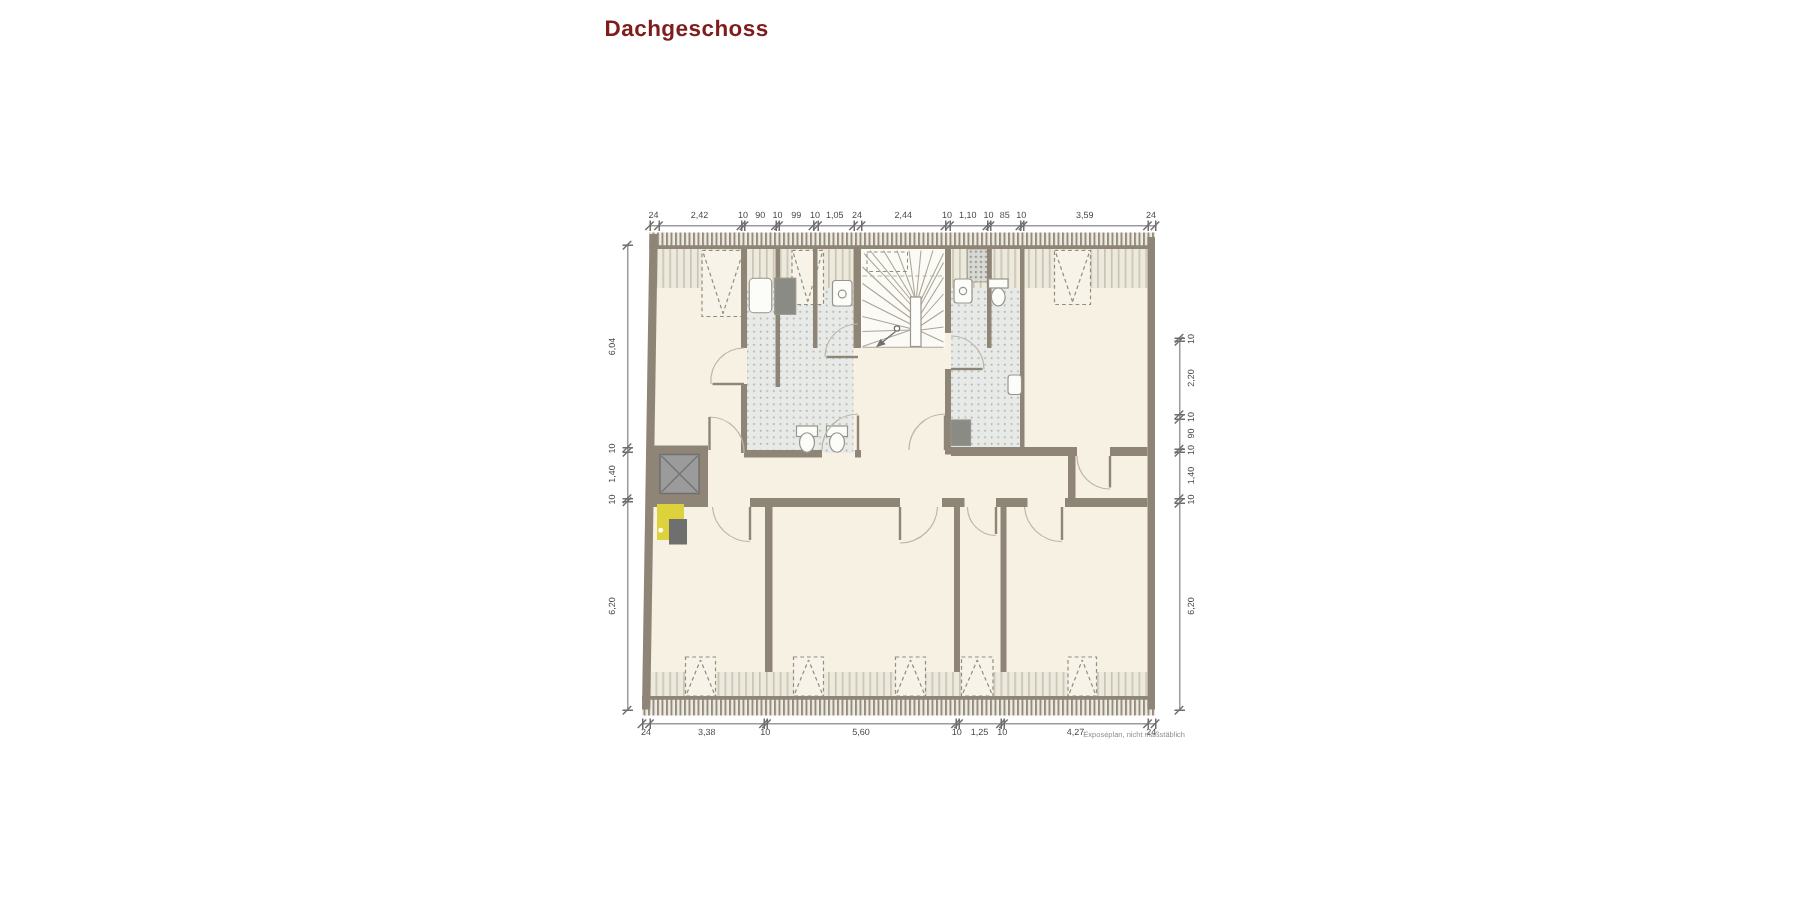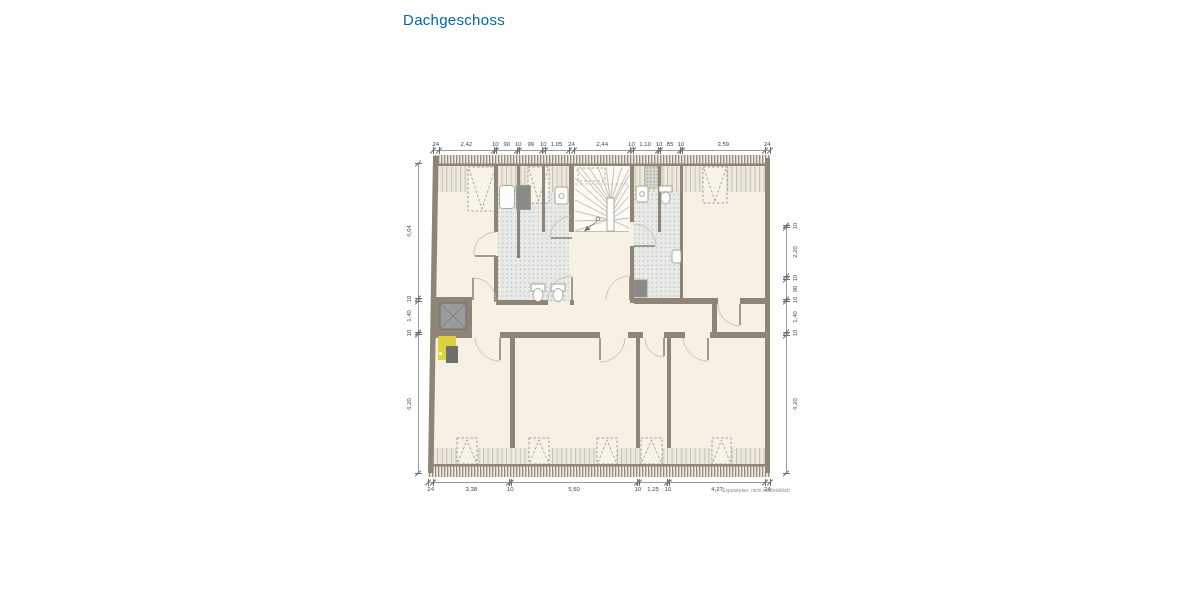--- a/index.html
+++ b/index.html
@@ -1,20 +1,20 @@
 <!DOCTYPE html>
 <html><head>
 <meta charset="utf-8">
 <style>
   html,body{margin:0;padding:0;background:#ffffff;width:1200px;height:600px;overflow:hidden;
     font-family:"Liberation Sans", sans-serif;}
   #canvas{position:relative;width:1200px;height:600px;background:#fff;}
   #plan-svg{position:absolute;left:0;top:0;}
-  .page-title{position:absolute;left:403px;top:11px;font-size:15px;font-weight:400;
-    color:#0369a1;letter-spacing:.3px;}
+  .page-title{position:absolute;left:403px;top:11px;font-size:15px;font-weight:700;
+    color:#7f1d1d;letter-spacing:.3px;}
   .footnote{position:absolute;left:700px;top:487px;width:90px;text-align:right;
     font-size:5px;color:#8f8f8f;}
   #dims{position:absolute;left:0;top:0;width:1200px;height:600px;}
   .dim-line{position:absolute;background:#9b9b9b;}
   .dim-tick{position:absolute;background:#6f6f6f;}
   .dim-slash{position:absolute;background:#6f6f6f;}
   .dim-label{position:absolute;font-size:6px;color:#4a4a4a;text-align:center;height:8px;line-height:8px;}
   .dim-label.v{transform:rotate(-90deg);transform-origin:center;}
 </style>
 </head>

